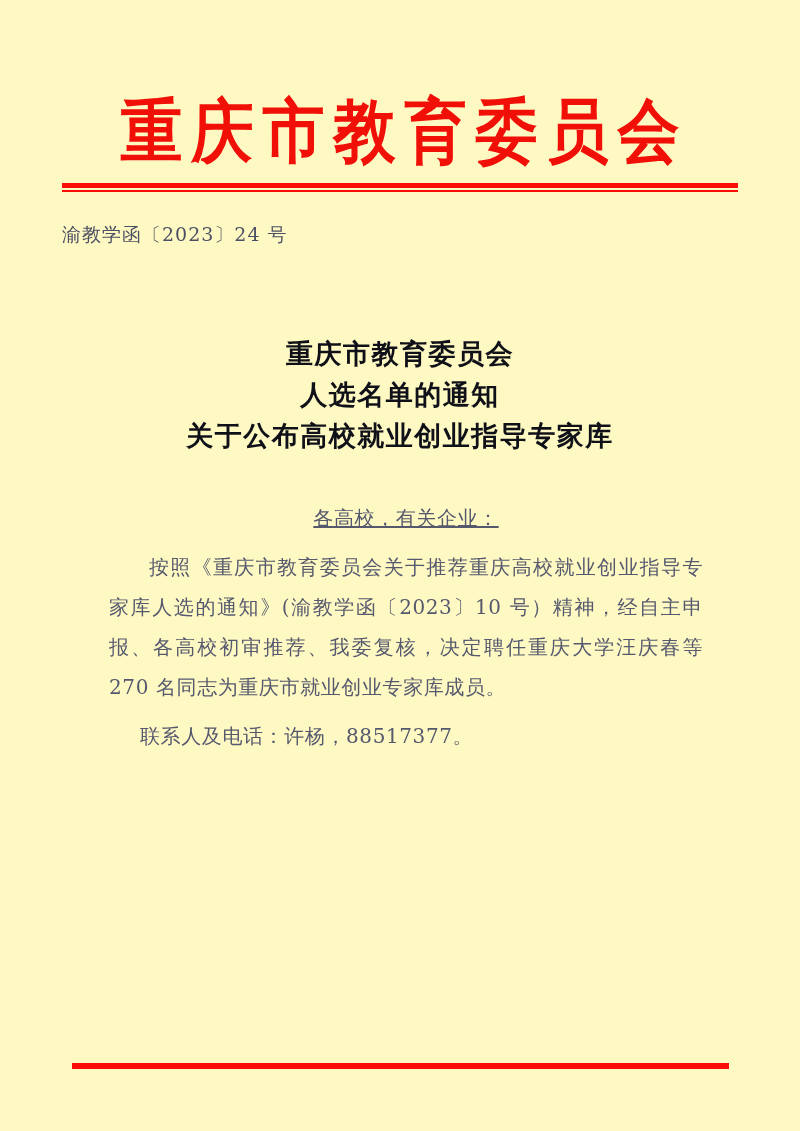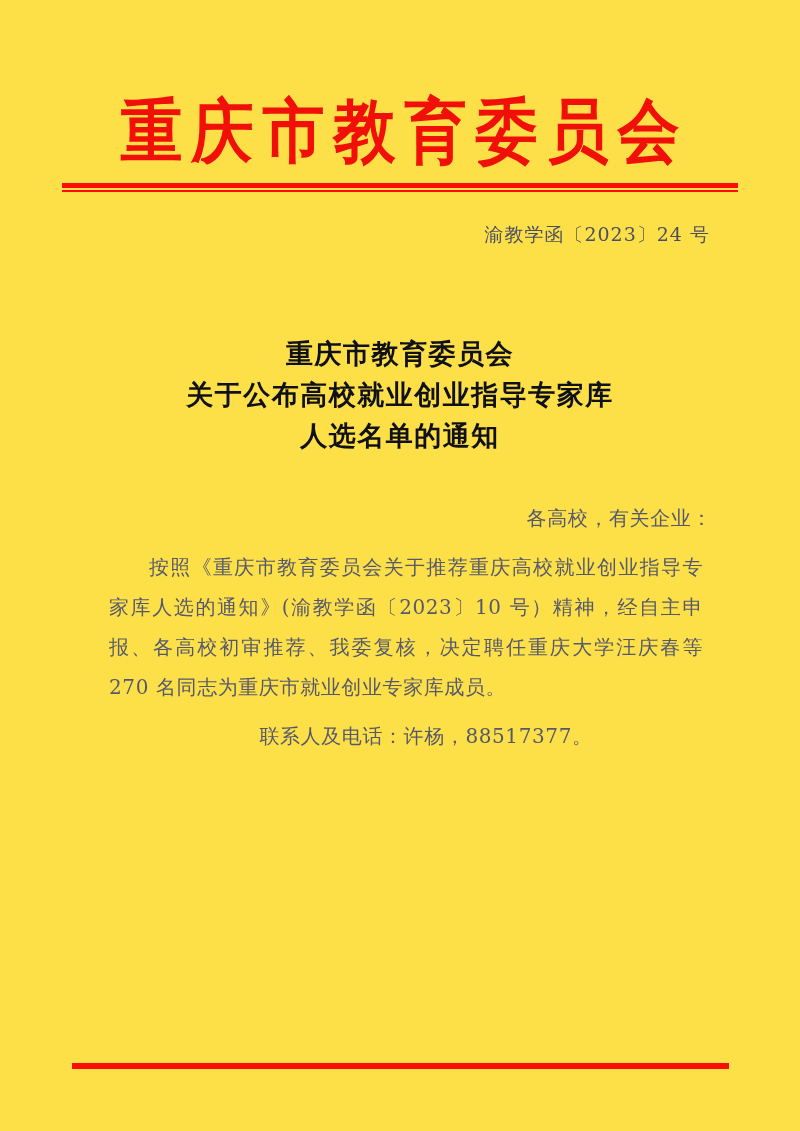--- a/index.html
+++ b/index.html
@@ -11,21 +11,21 @@
     width: 800px;
     height: 1131px;
     position: relative;
     font-family: "DejaVu Serif", "Liberation Serif", serif;
     overflow: hidden;
   }
 
   .page {
     position: absolute;
     inset: 0;
-    background: #fde047;
+    background: #fef9c3;
   }
 
   
   .masthead {
     position: absolute;
     top: 95px;
     left: 62px;
     width: 676px;
     text-align: center;
   }
@@ -60,21 +60,21 @@
     width: 100%;
     margin-top: 2px;
   }
 
   
   .doc-number {
     position: absolute;
     top: 222px;
     left: 62px;
     width: 676px;
-    text-align: right;
+    text-align: left;
     padding-right: 28px;
     box-sizing: border-box;
     font-size: 19px;
     color: #4b4f63;
     letter-spacing: 1px;
     font-family: "DejaVu Serif", "Liberation Serif", serif;
   }
 
   
   .doc-title {
@@ -101,32 +101,33 @@
     font-size: 20px;
     line-height: 40px;
     color: #56596e;
     text-align: justify;
     text-justify: inter-ideograph;
     letter-spacing: 0.6px;
     font-family: "DejaVu Serif", "Liberation Serif", serif;
   }
   .salutation {
     margin: 0 0 0 0;
-    text-align: right;
+    text-align: center;
+    text-decoration: underline;
   }
   .para {
     margin: 9px;
     text-indent: 2em;
     text-align: justify;
     text-justify: inter-ideograph;
   }
   .para-last {
     margin: 0;
     text-indent: 2em;
-    text-align: center;
+    text-align: left;
   }
 
   
   .rule-bottom {
     position: absolute;
     top: 1063px;
     left: 72px;
     width: 657px;
     height: 6px;
     background: #fb0d05;
@@ -143,22 +144,22 @@
 
   <div class="rule-group-top">
     <div class="rule-thick"></div>
     <div class="rule-thin"></div>
   </div>
 
   <div class="doc-number">渝教学函〔2023〕24 号</div>
 
   <div class="doc-title">
     <div>重庆市教育委员会</div>
+    <div>人选名单的通知</div>
     <div>关于公布高校就业创业指导专家库</div>
-    <div>人选名单的通知</div>
   </div>
 
   <div class="body-block">
     <p class="salutation">各高校，有关企业：</p>
     <p class="para">按照《重庆市教育委员会关于推荐重庆高校就业创业指导专家库人选的通知》(渝教学函〔2023〕10 号）精神，经自主申报、各高校初审推荐、我委复核，决定聘任重庆大学汪庆春等 270 名同志为重庆市就业创业专家库成员。</p>
     <p class="para-last">联系人及电话：许杨，88517377。</p>
   </div>
 
   <div class="rule-bottom"></div>
 

